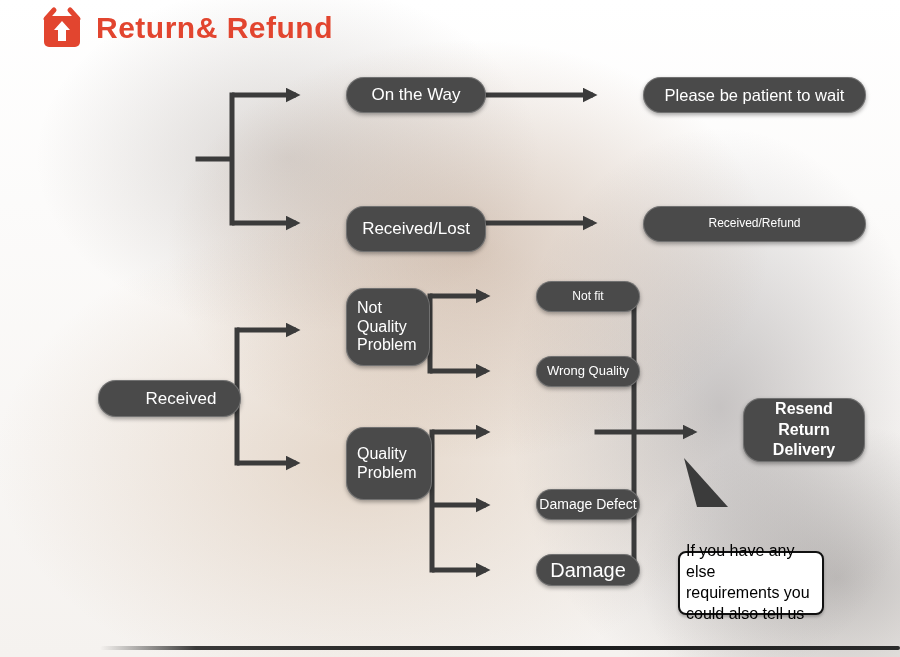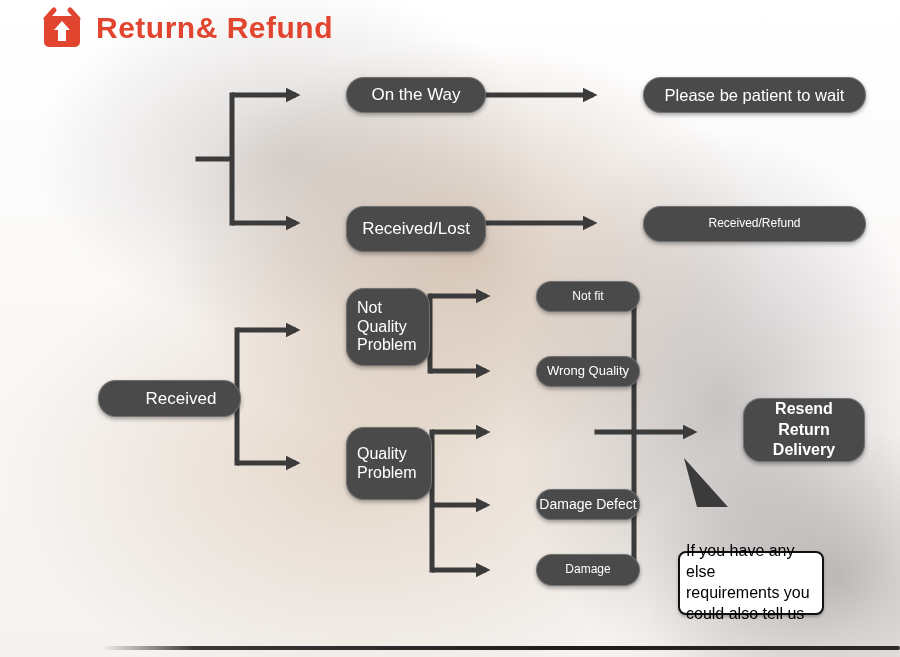--- a/index.html
+++ b/index.html
@@ -50,21 +50,21 @@
   #n-please-wait     { left:600px; top:77px;  width:223px; height:36px; font-size:16.5px; }
   #n-received-lost   { left:303px; top:206px; width:140px; height:46px; font-size:17px; }
   #n-received-refund { left:600px; top:206px; width:223px; height:36px; font-size:12px; }
   #n-received        { left:55px;  top:380px; width:143px; height:37px; font-size:17px;padding-left:23px; }
   #n-nqp             { left:303px; top:288px; width:84px;  height:78px; font-size:16px; }
   #n-qp              { left:303px; top:427px; width:86px;  height:73px; font-size:16px; }
   #n-not-fit         { left:493px; top:281px; width:104px; height:31px; font-size:12px; }
   #n-wrong-delivery  { left:493px; top:356px; width:104px; height:31px; font-size:13px; }
   #n-color-diff      { left:493px; top:417px; width:104px; height:31px; font-size:13px; }
   #n-quality-defect  { left:493px; top:489px; width:104px; height:31px; font-size:14px; }
-  #n-damage          { left:493px; top:554px; width:104px; height:32px; font-size:12px; }
+  #n-damage          { left:493px; top:554px; width:104px; height:32px; font-size:20px; }
   #n-resend          { left:700px; top:398px; width:122px; height:64px; font-size:16px; font-weight:700; line-height:1.3; }
 
   .note {
     position:absolute; z-index:3;
     left:678px; top:505px; width:146px; height:64px;
     background:#ffffff; border:2px solid #111111; border-radius:8px;
     color:#000000; font-size:16px; line-height:1.3;
     display:flex; flex-direction:column; justify-content:center;
     padding:3px 6px; box-sizing:border-box; text-align:left;
     box-shadow:0 2px 3px rgba(0,0,0,0.25);

